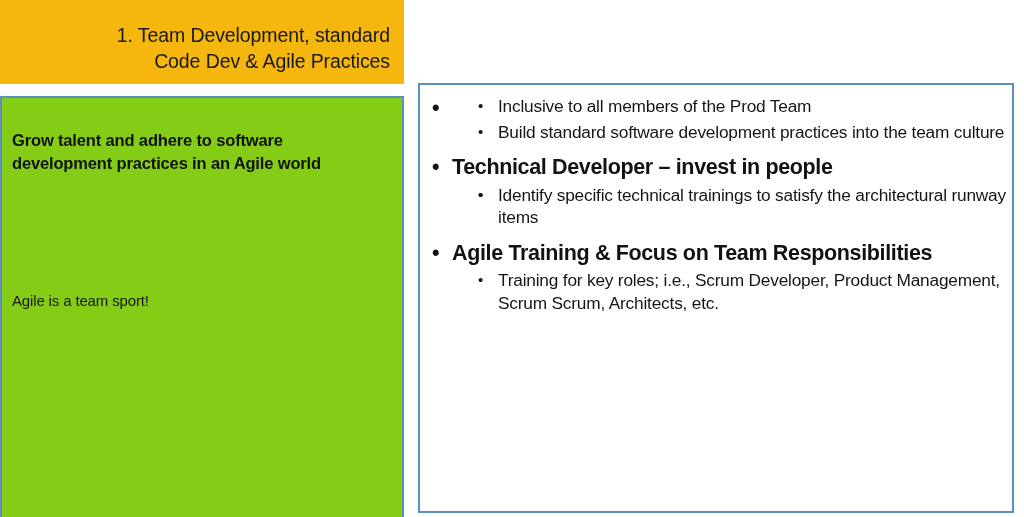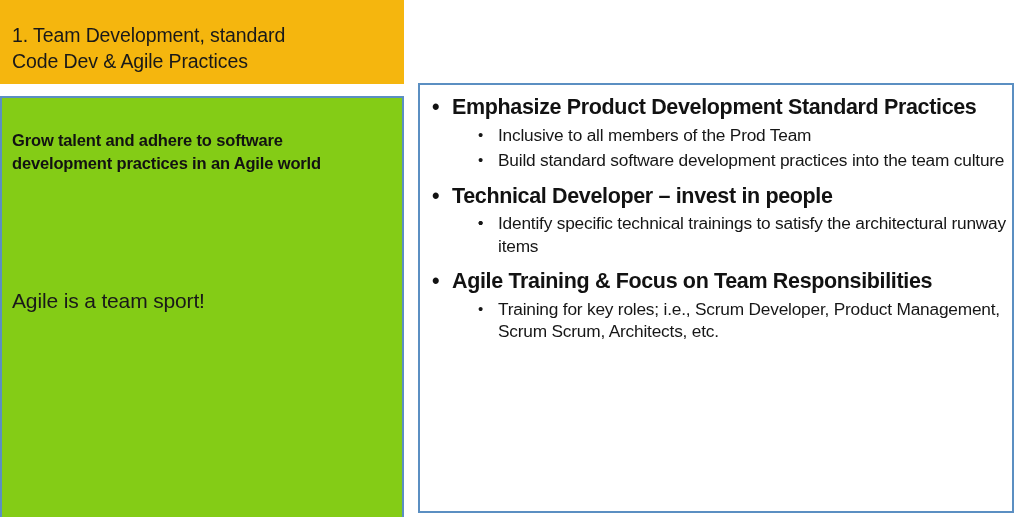--- a/index.html
+++ b/index.html
@@ -35,20 +35,21 @@
     box-sizing: border-box;
     padding: 22px 14px 0 12px;
   }
   #left-header-title {
     font-size: 19.5px;
     line-height: 26px;
     font-weight: 400;
     color: #191919;
     letter-spacing: -0.1px;
     white-space: pre-line;
+    text-align: right;
   }
 
   #left-body {
     position: absolute;
     left: 0px;
     top: 96px;
     width: 404px;
     height: 429px;
     background: #84cc16;
     border: 2px solid #5B8FC2;
@@ -65,21 +66,21 @@
     font-weight: bold;
     color: #121212;
     letter-spacing: -0.15px;
   }
 
   #left-tagline {
     position: absolute;
     left: 10px;
     top: 190px;
     width: 380px;
-    font-size: 21px;
+    font-size: 15px;
     line-height: 26px;
     font-weight: 400;
     color: #191919;
     letter-spacing: -0.15px;
   }
 
   
   #right-panel {
     position: absolute;
     left: 418px;
@@ -151,21 +152,20 @@
     <div id="left-tagline">Agile is a team sport!</div>
   </div>
 
 </div>
 
 <div id="right-panel">
 
   <div class="group">
     <div class="l1-item">
       <span class="bullet">•</span>
-      <span>Emphasize Product Development Standard Practices</span>
     </div>
     <div class="l2-list">
       <div class="l2-item">
         <span class="bullet">•</span>
         <span>Inclusive to all members of the Prod Team</span>
       </div>
       <div class="l2-item">
         <span class="bullet">•</span>
         <span>Build standard software development practices into the team culture</span>
       </div>

